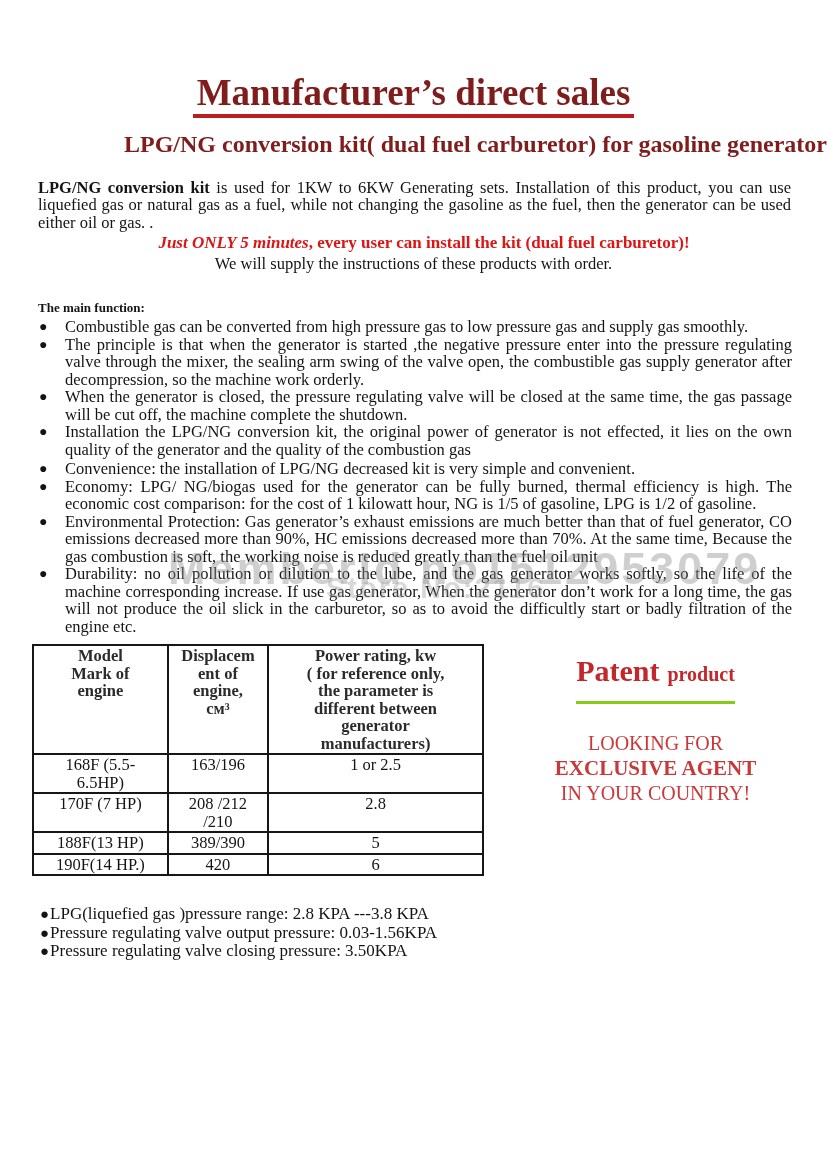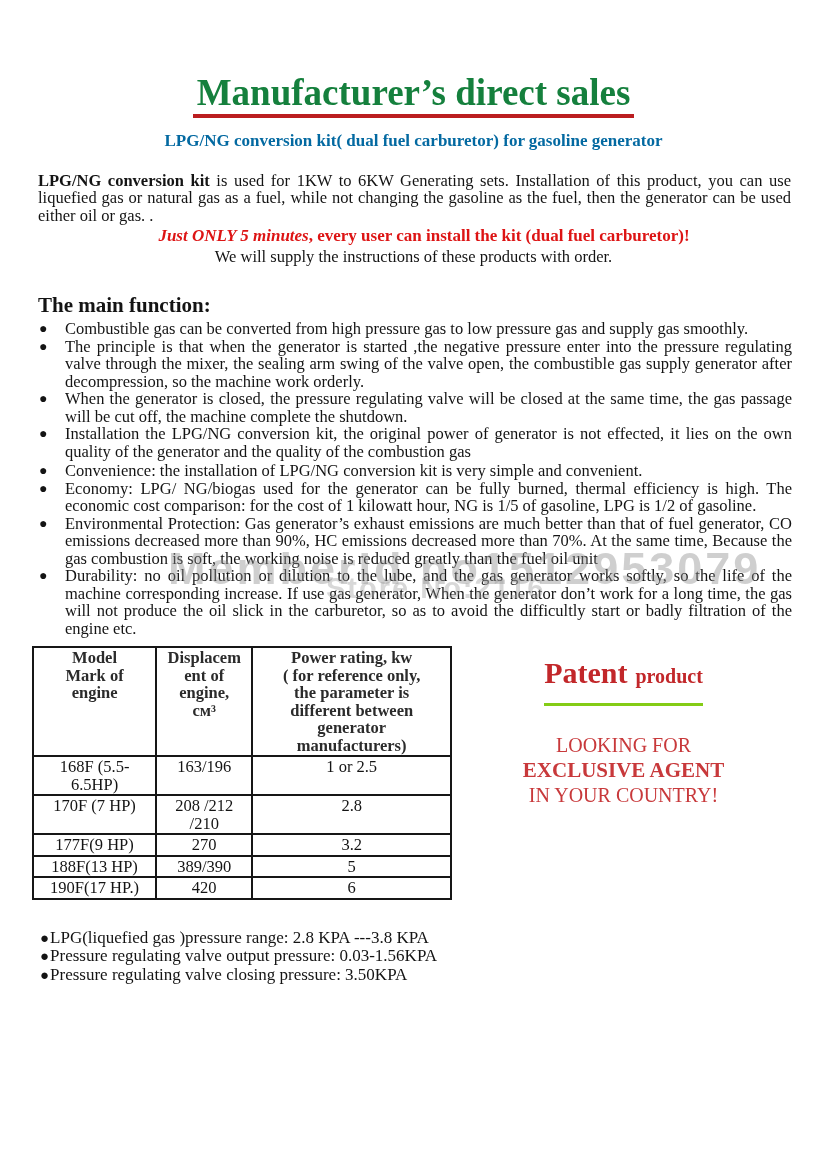--- a/index.html
+++ b/index.html
@@ -11,30 +11,30 @@
     position:relative;
     overflow:hidden;
   }
   .page { position:absolute; inset:0; }
 
   
   .title-wrap { text-align:center; margin-top:74px; }
   .title-wrap .title {
     display:inline-block;
     font-size:37px; font-weight:bold;
-    color:#15803d;
+    color:#7f1d1d;
     border-bottom:4px solid #bb1d20;
     padding:0 4px 1px 4px;
     line-height:1.05;
   }
   .subtitle {
-    text-align:center;
-    font-size:17px; font-weight:bold;
+    text-align:right;
+    font-size:24px; font-weight:bold;
     margin-top:13px;
-    color:#0369a1;
+    color:#7f1d1d;
   }
 
   
   .intro {
     margin:21px 36px 0 38px;
     font-size:16.5px; line-height:17.5px;
     text-align:justify;
   }
   .intro .lead { font-weight:bold; }
   .install-line {
@@ -43,21 +43,21 @@
     color:#dd1414;
     margin-top:2px;
     margin-left:21px;
   }
   .install-line .it { font-style:italic; }
   .supply-line { text-align:center; font-size:16.5px; margin-top:1px; }
 
   
   .section-heading {
     margin:0 38px;
-    font-size:21px; font-weight:bold;
+    font-size:13px; font-weight:bold;
   }
   .heading-mainfn { margin-top:26px; }
   .heading-features { margin-top:11px; }
 
   ul.bullets { list-style:none; margin:2px 35px 0 38px; padding:0; }
   ul.bullets li {
     position:relative;
     padding-left:27px;
     font-size:16.5px; line-height:17.5px;
     text-align:justify;
@@ -82,21 +82,21 @@
     font-family:"Liberation Sans", sans-serif;
     font-size:29px; font-weight:bold;
     color:#9a9a9a; opacity:0.38;
     letter-spacing:2px;
     white-space:nowrap;
     pointer-events:none;
   }
 
   
   .table-promo-row { display:flex; align-items:flex-start; margin:9px 0 0 32px; }
-  table.engine-table { border-collapse:collapse; width:420px; }
+  table.engine-table { border-collapse:collapse; width:452px; }
   table.engine-table th, table.engine-table td {
     border:2px solid #161616;
     text-align:center;
     vertical-align:top;
     padding:1px 2px;
     font-size:16.5px; line-height:17.5px;
     white-space:pre-line;
   }
   table.engine-table th { font-weight:bold; color:#2b2b2b; }
   .col-model { width:133px; }
@@ -147,21 +147,21 @@
 
   <ul class="bullets">
     <li><span class="marker">●</span><span>Combustible gas can be converted from high pressure gas to low pressure gas and supply gas smoothly.</span></li>
     <li><span class="marker">●</span><span>The principle is that when the generator is started ,the negative pressure enter into the pressure regulating valve through the mixer, the sealing arm swing of the valve open, the combustible gas supply generator after decompression, so the machine work orderly.</span></li>
     <li><span class="marker">●</span><span>When the generator is closed, the pressure regulating valve will be closed at the same time, the gas passage will be cut off, the machine complete the shutdown.</span></li>
     <li><span class="marker">●</span><span>Installation the LPG/NG conversion kit, the original power of generator is not effected, it lies on the own quality of the generator and the quality of the combustion gas</span></li>
   </ul>
 
 
   <ul class="bullets">
-    <li><span class="marker">●</span><span>Convenience: the installation of LPG/NG conversion kit is very simple and convenient.</span></li>
+    <li><span class="marker">●</span><span>Convenience: the installation of LPG/NG decreased kit is very simple and convenient.</span></li>
     <li><span class="marker">●</span><span>Economy: LPG/ NG/biogas used for the generator can be fully burned, thermal efficiency is high.  The economic cost comparison: for the cost of 1 kilowatt hour, NG is 1/5 of gasoline, LPG is 1/2 of gasoline.</span></li>
     <li><span class="marker">●</span><span>Environmental Protection: Gas generator’s exhaust emissions are much better than that of fuel generator, CO emissions decreased more than 90%, HC emissions decreased more than 70%. At the same time, Because the gas combustion is soft, the working noise is reduced greatly than the fuel oil unit</span></li>
     <li><span class="marker">●</span><span>Durability: no oil pollution or dilution to the lube, and the gas generator works softly, so the life of the machine corresponding increase. If use gas generator, When the generator don’t work for a  long time, the gas will not produce the oil slick in the carburetor, so as to avoid the difficultly start or badly filtration of the engine etc.</span></li>
   </ul>
 
   <span class="wm1">MemberId no1512953079</span>
   <span class="wm2">Store No:2116</span>
 
   <div class="table-promo-row">
 
@@ -195,31 +195,26 @@
           <td>163/196</td>
           <td>1 or 2.5</td>
         </tr>
         <tr>
           <td>170F (7 HP)</td>
           <td>208 /212
 /210</td>
           <td>2.8</td>
         </tr>
         <tr>
-          <td>177F(9 HP)</td>
-          <td>270</td>
-          <td>3.2</td>
-        </tr>
-        <tr>
           <td>188F(13 HP)</td>
           <td>389/390</td>
           <td>5</td>
         </tr>
         <tr>
-          <td>190F(17 HP.)</td>
+          <td>190F(14 HP.)</td>
           <td>420</td>
           <td>6</td>
         </tr>
       </tbody>
     </table>
 
     <div class="promo">
       <div class="patent-line">
         <span class="patent-inner"><span class="big">Patent</span><span class="small">product</span></span>
       </div>

